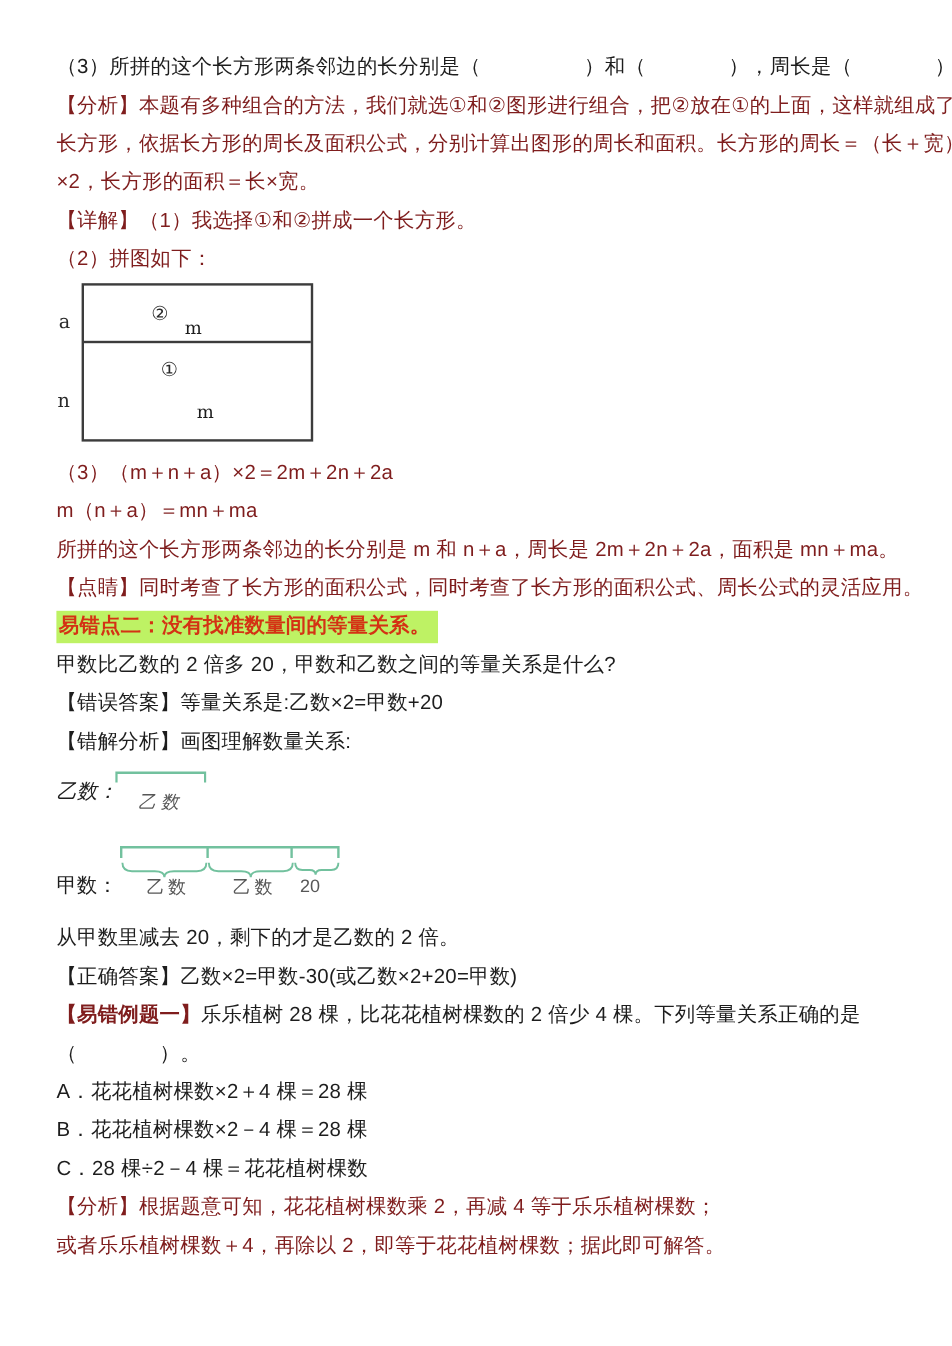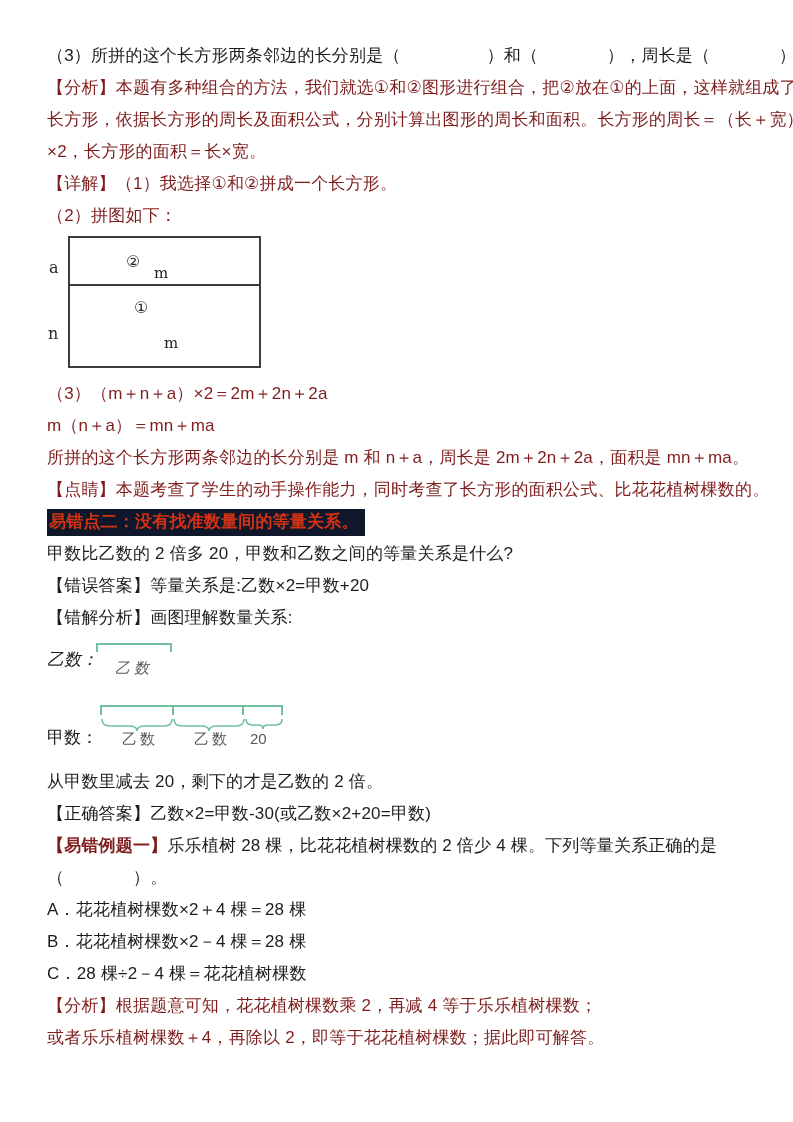--- a/index.html
+++ b/index.html
@@ -7,21 +7,21 @@
     width:793px;height:1122px;background:#ffffff;
     font-family:"Liberation Sans","DejaVu Sans",sans-serif;
     color:#1d1d1d;overflow:hidden;
   }
   .page{position:relative;width:793px;height:1122px;box-sizing:border-box;padding:40px 46px 0 47px;}
   p.line{margin:0;font-size:17px;line-height:32px;white-space:nowrap;letter-spacing:0.2px;}
   .red{color:#7f1d1d;}
   .black{color:#1d1d1d;}
   .bold{font-weight:bold;}
   .hl{
-    display:inline-block;background:#0f172a;color:#d43214;font-weight:bold;
+    display:inline-block;background:#bef264;color:#d43214;font-weight:bold;
     padding:1px 6px 2px 2px;line-height:24px;
   }
 
   
   .rect-diagram{position:relative;height:134px;margin:4px 0 8px 0;}
   .rect-outer{position:absolute;left:21px;top:0;width:193px;height:132px;border:2px solid #3c3c3c;box-sizing:border-box;}
   .rect-top{position:relative;height:48px;border-bottom:2px solid #3c3c3c;box-sizing:border-box;}
   .rect-bottom{position:relative;height:82px;}
   .side-label{position:absolute;font-size:16px;color:#2a2a2a;font-family:"DejaVu Serif","Liberation Serif",serif;}
   .side-label.top{left:2px;top:22px;}
@@ -72,21 +72,21 @@
       <div class="rect-bottom">
         <span class="piece p1">①</span>
         <span class="base m-bottom">m</span>
       </div>
     </div>
   </div>
 
   <p class="line red">（3）（m＋n＋a）×2＝2m＋2n＋2a</p>
   <p class="line red">m（n＋a）＝mn＋ma</p>
   <p class="line red">所拼的这个长方形两条邻边的长分别是 m 和 n＋a，周长是 2m＋2n＋2a，面积是 mn＋ma。</p>
-  <p class="line red">【点睛】本题考查了学生的动手操作能力，同时考查了长方形的面积公式、比花花植树棵数的。</p>
+  <p class="line red">【点睛】同时考查了长方形的面积公式，同时考查了长方形的面积公式、周长公式的灵活应用。</p>
 
   <p class="line"><span class="hl">易错点二：没有找准数量间的等量关系。</span></p>
 
   <p class="line black">甲数比乙数的 2 倍多 20，甲数和乙数之间的等量关系是什么?</p>
   <p class="line black">【错误答案】等量关系是:乙数×2=甲数+20</p>
   <p class="line black">【错解分析】画图理解数量关系:</p>
 
   <div class="seg-row yi">
     <span class="seg-name">乙数：</span>
     <div class="yi-art">

